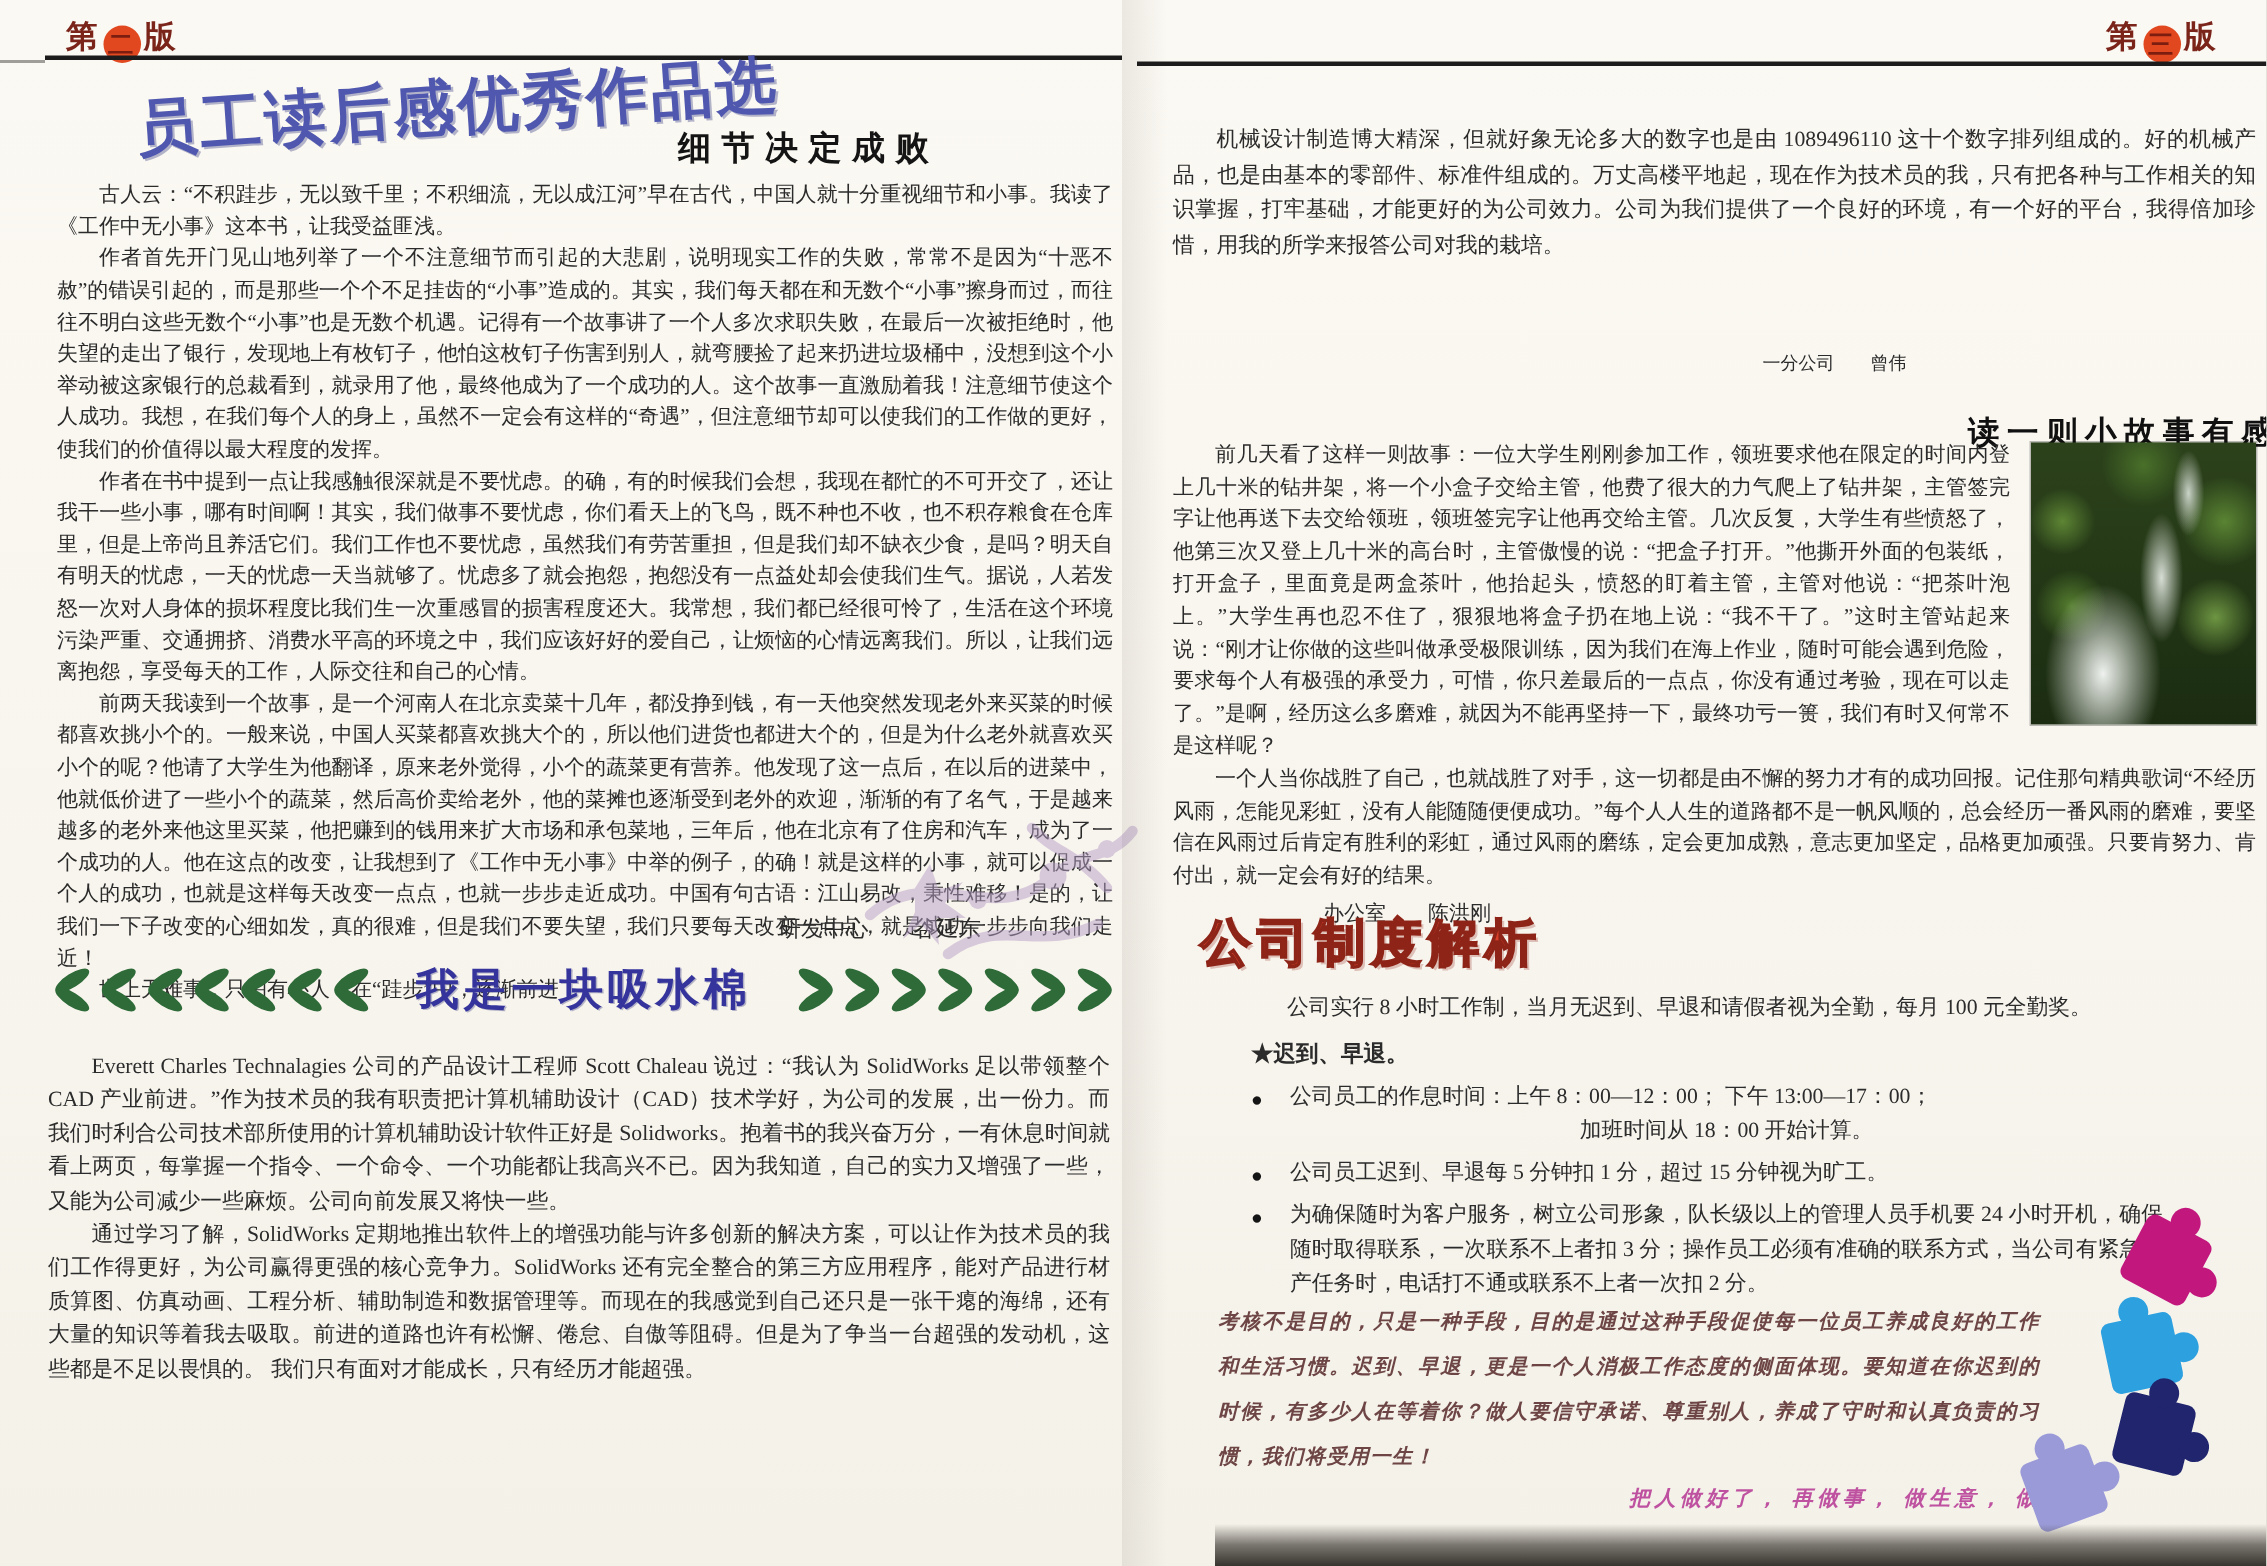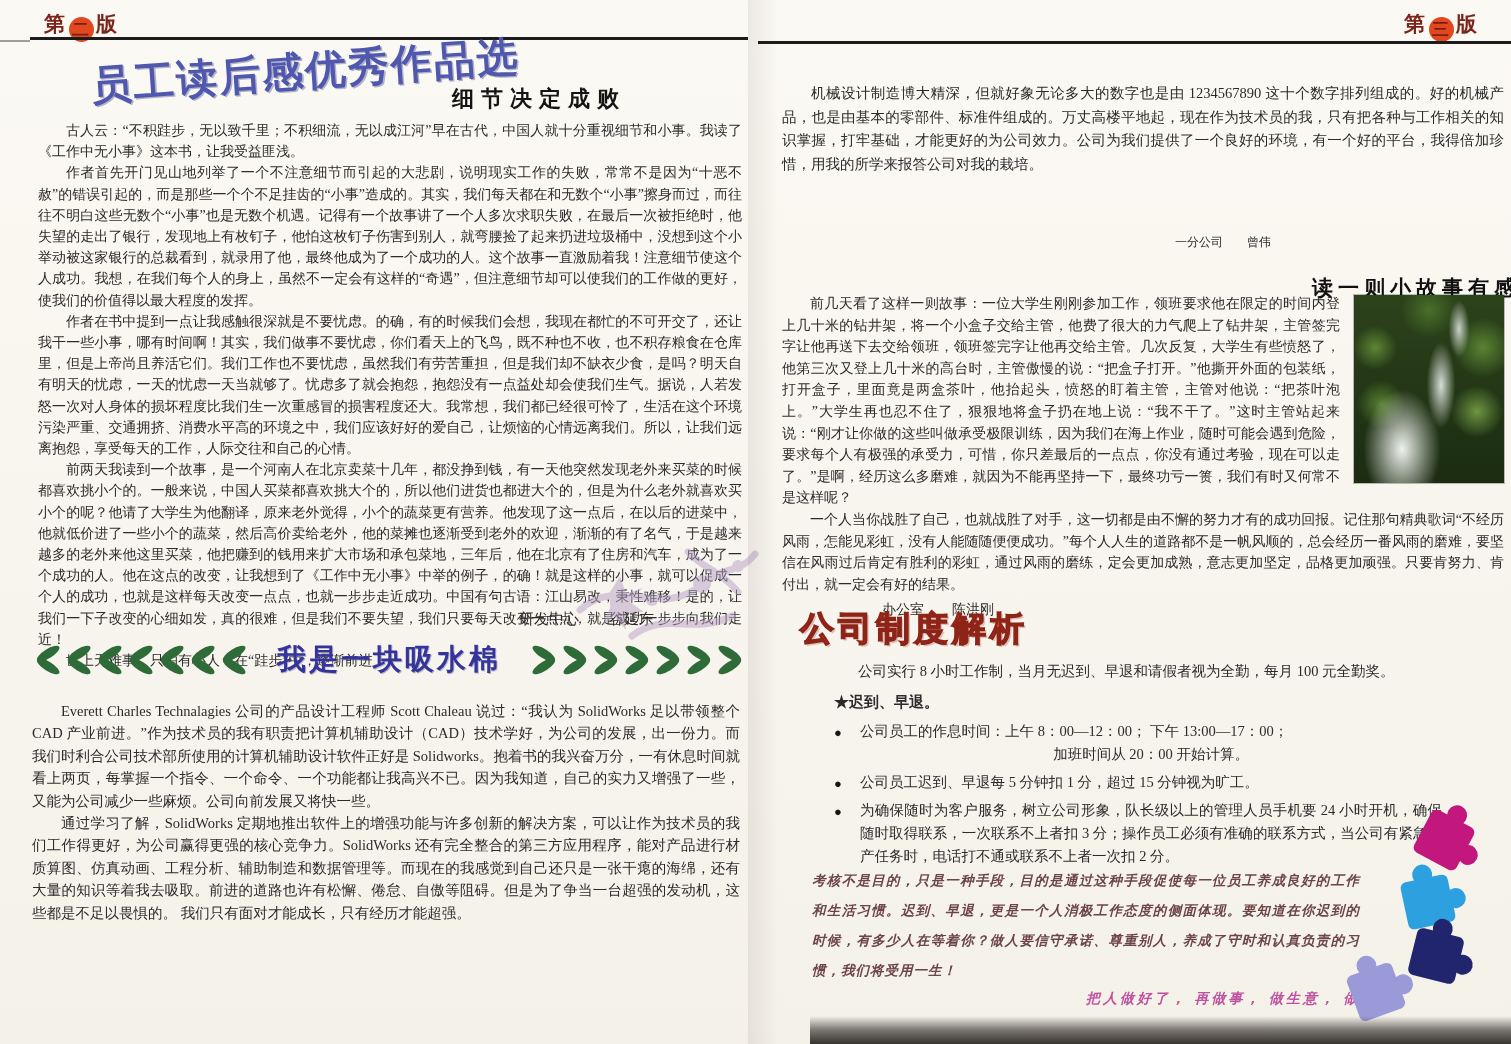--- a/index.html
+++ b/index.html
@@ -160,40 +160,40 @@
   <div class="fold"></div>
 
   <div class="edition ed-right">
     <span>第</span><span class="edcircle">
         <span>三</span>
       </span><span>版</span>
   </div>
   <div class="rule rule-right"></div>
 
   <div class="r-top body-text">
-    <p>机械设计制造博大精深，但就好象无论多大的数字也是由 1234567890 这十个数字排列组成的。好的机械产品，也是由基本的零部件、标准件组成的。万丈高楼平地起，现在作为技术员的我，只有把各种与工作相关的知识掌握，打牢基础，才能更好的为公司效力。公司为我们提供了一个良好的环境，有一个好的平台，我得倍加珍惜，用我的所学来报答公司对我的栽培。</p>
+    <p>机械设计制造博大精深，但就好象无论多大的数字也是由 1089496110 这十个数字排列组成的。好的机械产品，也是由基本的零部件、标准件组成的。万丈高楼平地起，现在作为技术员的我，只有把各种与工作相关的知识掌握，打牢基础，才能更好的为公司效力。公司为我们提供了一个良好的环境，有一个好的平台，我得倍加珍惜，用我的所学来报答公司对我的栽培。</p>
   </div>
   <div class="r-sign1">一分公司　　曾伟</div>
 
   <h2 class="story-title">读一则小故事有感</h2>
 
   <div class="story body-text">
     <div class="photo"></div>
     <p>前几天看了这样一则故事：一位大学生刚刚参加工作，领班要求他在限定的时间内登上几十米的钻井架，将一个小盒子交给主管，他费了很大的力气爬上了钻井架，主管签完字让他再送下去交给领班，领班签完字让他再交给主管。几次反复，大学生有些愤怒了，他第三次又登上几十米的高台时，主管傲慢的说：“把盒子打开。”他撕开外面的包装纸，打开盒子，里面竟是两盒茶叶，他抬起头，愤怒的盯着主管，主管对他说：“把茶叶泡上。”大学生再也忍不住了，狠狠地将盒子扔在地上说：“我不干了。”这时主管站起来说：“刚才让你做的这些叫做承受极限训练，因为我们在海上作业，随时可能会遇到危险，要求每个人有极强的承受力，可惜，你只差最后的一点点，你没有通过考验，现在可以走了。”是啊，经历这么多磨难，就因为不能再坚持一下，最终功亏一篑，我们有时又何常不是这样呢？</p>
     <p>一个人当你战胜了自己，也就战胜了对手，这一切都是由不懈的努力才有的成功回报。记住那句精典歌词“不经历风雨，怎能见彩虹，没有人能随随便便成功。”每个人人生的道路都不是一帆风顺的，总会经历一番风雨的磨难，要坚信在风雨过后肯定有胜利的彩虹，通过风雨的磨练，定会更加成熟，意志更加坚定，品格更加顽强。只要肯努力、肯付出，就一定会有好的结果。</p>
     <p class="sign-center">办公室　　陈洪刚</p>
   </div>
 
   <h2 class="rules-title">公司制度解析</h2>
   <div class="rules-intro">公司实行 8 小时工作制，当月无迟到、早退和请假者视为全勤，每月 100 元全勤奖。</div>
   <div class="rules-star">★迟到、早退。</div>
   <ul class="rules-list">
     <li>
       <div>公司员工的作息时间：上午 8：00—12：00；  下午 13:00—17：00；</div>
-      <div class="b1-line2">加班时间从 20：00 开始计算。</div>
+      <div class="b1-line2">加班时间从 18：00 开始计算。</div>
     </li>
     <li>公司员工迟到、早退每 5 分钟扣 1 分，超过 15 分钟视为旷工。</li>
     <li>为确保随时为客户服务，树立公司形象，队长级以上的管理人员手机要 24 小时开机，确保随时取得联系，一次联系不上者扣 3 分；操作员工必须有准确的联系方式，当公司有紧急生产任务时，电话打不通或联系不上者一次扣 2 分。</li>
   </ul>
 
   <div class="rules-note">考核不是目的，只是一种手段，目的是通过这种手段促使每一位员工养成良好的工作和生活习惯。迟到、早退，更是一个人消极工作态度的侧面体现。要知道在你迟到的时候，有多少人在等着你？做人要信守承诺、尊重别人，养成了守时和认真负责的习惯，我们将受用一生！</div>
   <div class="slogan">把人做好了， 再做事， 做生意， 做公司。</div>
 
   <svg class="puzzle" width="171" height="236" viewBox="0 0 171 236">
     <g fill="#c2187e">

